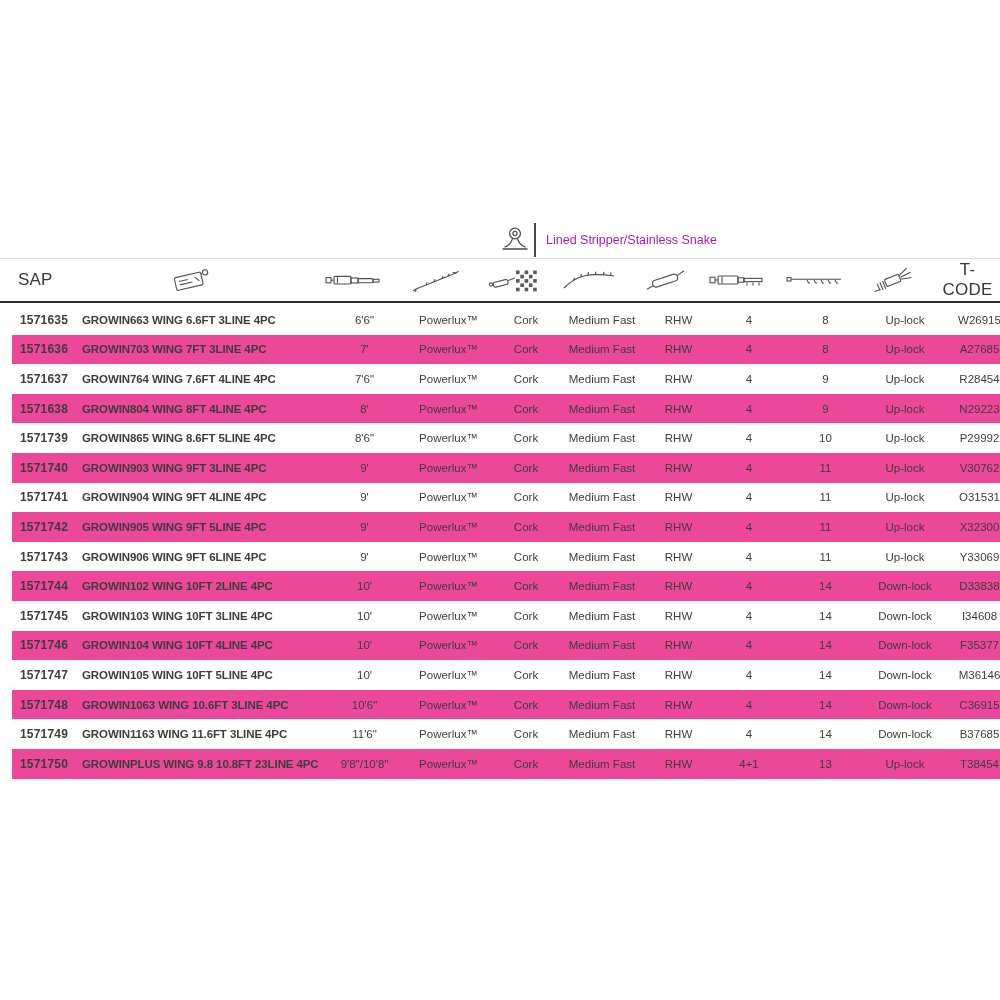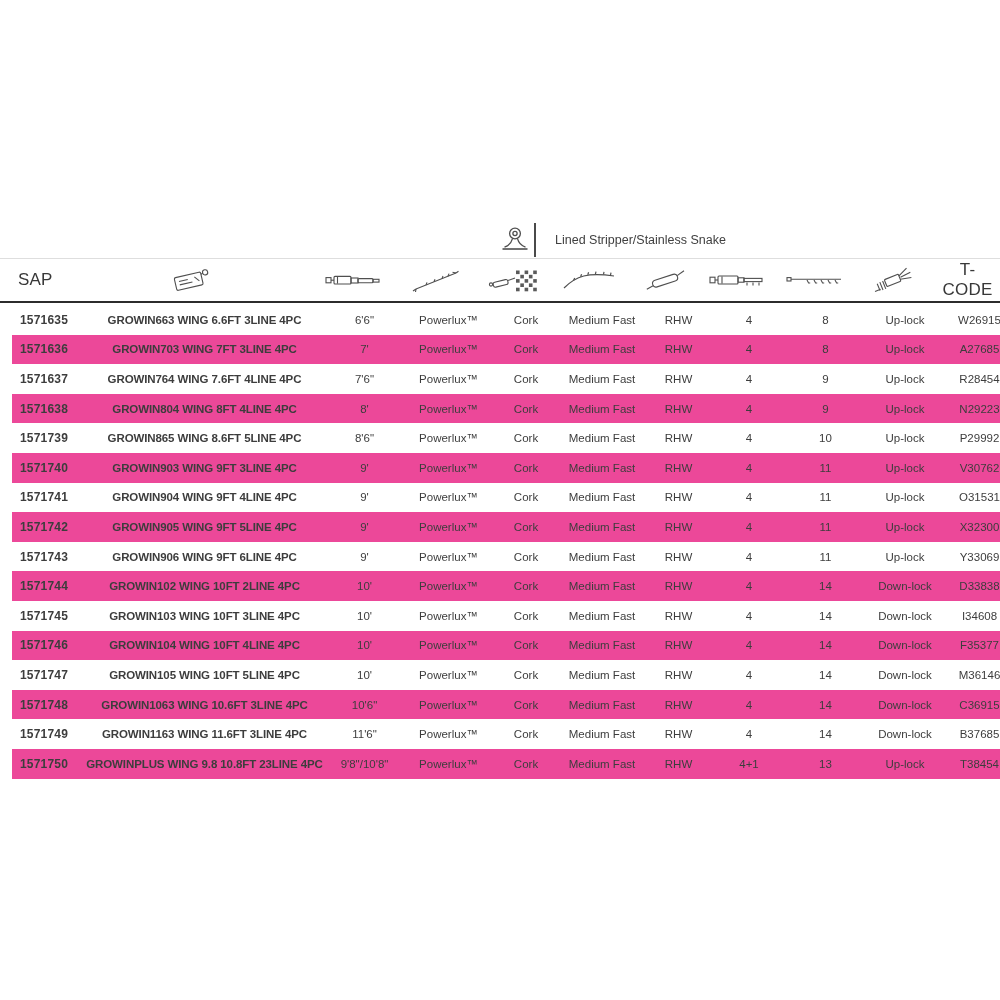--- a/index.html
+++ b/index.html
@@ -4,21 +4,21 @@
 <style>
   html,body { margin:0; padding:0; }
   body {
     width:1000px; height:1000px; position:relative; overflow:hidden;
     background:#ffffff; color:#3d3d3d;
     font-family:"Liberation Sans", sans-serif;
   }
   
   .legend { position:absolute; top:220px; left:500px; height:40px; display:flex; align-items:center; }
   .legend .vbar { width:2px; height:34px; background:#4a4a4a; margin:0 10px 0 4px; }
-  .legend-label { font-size:12.5px; color:#404040;margin-left:9px; }
+  .legend-label { font-size:12.5px; color:#a21caf; }
   
   .toprule { position:absolute; top:258px; left:0; width:1000px; height:1px; background:#dedede; }
   .grid-cols {
     display:grid;
     grid-template-columns:60px 247px 75px 93px 62px 90px 63px 78px 75px 84px 65px;
     padding-left:8px; box-sizing:border-box;
   }
   .header {
     position:absolute; top:259px; left:0; width:1000px; height:44px;
     align-items:center; border-bottom:2px solid #2c2c2c;
@@ -26,21 +26,21 @@
   .h-label { font-size:17px; color:#383838; letter-spacing:.2px; }
   .h-sap { padding-left:10px; }
   .h-tcode { text-align:center; }
   .h-ic { display:flex; justify-content:center; align-items:center; }
   
   .rows { position:absolute; top:305px; left:12px; width:1000px; }
   .tr { height:29.6px; align-items:center; font-size:11.5px; }
   .tr.alt { background:#ec4899; }
   .td { white-space:nowrap; overflow:hidden; }
   .td.sap { font-weight:bold; font-size:12px; letter-spacing:.2px; }
-  .td.name { font-weight:bold; letter-spacing:-.1px; padding-left:2px;text-align:center; }
+  .td.name { font-weight:bold; letter-spacing:-.1px; padding-left:2px; }
   .td.c { text-align:center; }
   svg { display:block; }
 </style>
 </head>
 <body>
 
 <div class="legend">
   <span>
     <svg width="30" height="32" viewBox="0 0 30 32">
       <g stroke="#4f4f4f" fill="none" stroke-width="1.3">

